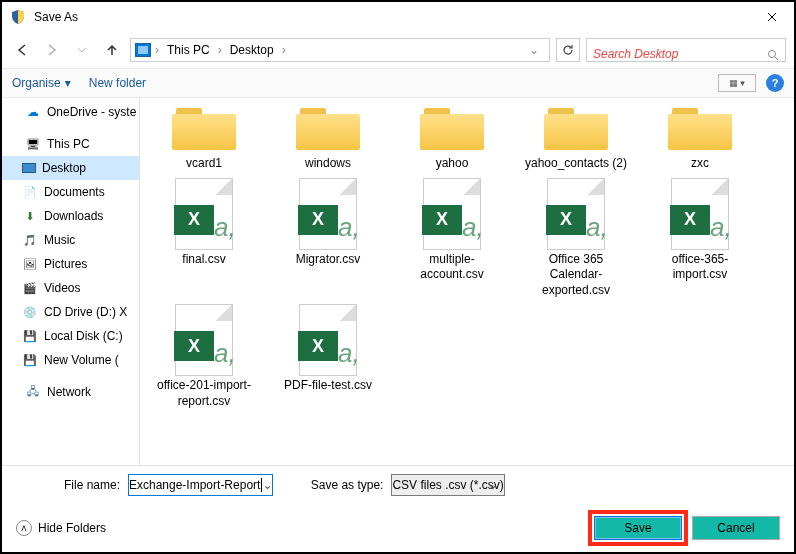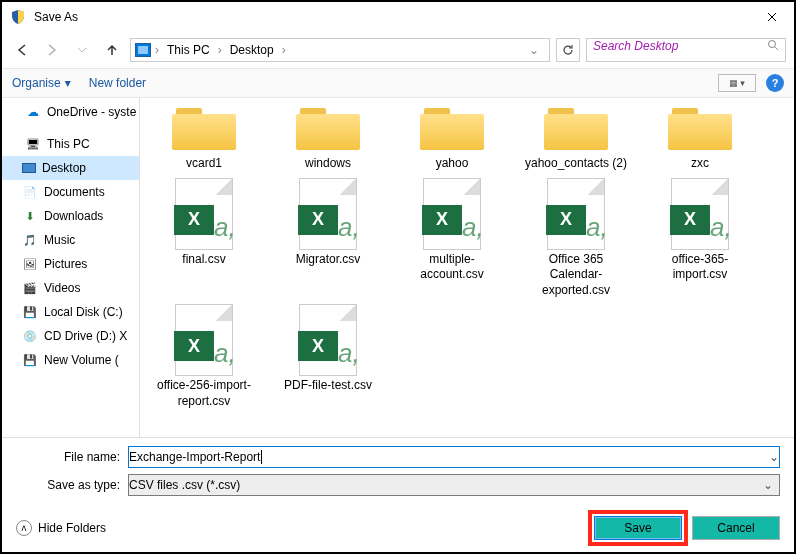--- a/index.html
+++ b/index.html
@@ -12,21 +12,21 @@
 .navbar { height: 36px; display: flex; align-items: center; gap: 6px; padding: 4px 8px; }
 .nav-arrow { width: 24px; height: 24px; display: flex; align-items: center; justify-content: center; color: #606060; }
 .nav-arrow.disabled { opacity: 0.4; }
 .path-box { flex: 1; height: 24px; border: 1px solid #ccc; display: flex; align-items: center; padding: 0 4px; gap: 4px; }
 .path-ico { width: 16px; height: 14px; background: #0078d7; border: 1px solid #1a5fa3; position: relative; }
 .path-ico::after { content: ""; position: absolute; inset: 2px; background: #8fc7ff; }
 .path-part { padding: 2px 4px; }
 .path-sep { color: #888; }
 .path-drop { margin-left: auto; padding: 0 6px; color: #888; }
 .refresh { width: 24px; height: 24px; border: 1px solid #ccc; display: flex; align-items: center; justify-content: center; }
-.search-box { width: 200px; height: 24px; border: 1px solid #ccc; display: flex; align-items: flex-start; padding: 0 6px; gap: 6px; color: #a21caf; font-style: italic; }
+.search-box { width: 200px; height: 24px; border: 1px solid #ccc; display: flex; align-items: flex-end; padding: 0 6px; gap: 6px; color: #ef4444; font-style: italic; }
 .toolbar { height: 30px; display: flex; align-items: center; gap: 18px; padding: 2px 10px; border-top: 1px solid #e8e8e8; border-bottom: 1px solid #e8e8e8; background: #fafafa; }
 .tool-btn { display: flex; align-items: center; gap: 4px; color: #1a58a3; }
 .tool-right { margin-left: auto; display: flex; gap: 10px; align-items: center; }
 .view-pill { width: 38px; height: 18px; border: 1px solid #bbb; display: flex; align-items: center; justify-content: center; }
 .view-pill span { font-size: 9px; color: #555; }
 .help-ico { width: 18px; height: 18px; border-radius: 50%; background: #2a80e0; color: #fff; display: flex; align-items: center; justify-content: center; font-weight: bold; font-size: 11px; }
 .body-area { flex: 1; display: flex; overflow: hidden; }
 .sidebar { width: 138px; border-right: 1px solid #e0e0e0; overflow-y: auto; padding: 2px 0 8px; }
 .side-item { height: 24px; display: flex; align-items: center; gap: 6px; padding: 0 6px 0 20px; cursor: default; white-space: nowrap; overflow: hidden; }
 .side-item.root { padding-left: 23px; }
@@ -48,21 +48,21 @@
 .grid { display: flex; flex-wrap: wrap; gap: 6px 16px; align-content: flex-start; }
 .item { width: 108px; display: flex; flex-direction: column; align-items: center; text-align: center; cursor: default; }
 .lbl { margin-top: 2px; line-height: 1.3; word-break: break-word; }
 .folder { width: 68px; height: 48px; position: relative; margin-bottom: 2px; }
 .folder::before { content: ""; position: absolute; top: 4px; left: 6px; width: 26px; height: 10px; background: #f0c24b; border-radius: 2px 2px 0 0; }
 .folder::after { content: ""; position: absolute; top: 10px; left: 2px; right: 2px; bottom: 2px; background: linear-gradient(#ffe08a, #f5c443); border-radius: 2px; }
 .csv { width: 58px; height: 72px; background: #fff; border: 1px solid #ccc; position: relative; }
 .csv::before { content: ""; position: absolute; top: 0; right: 0; width: 16px; height: 16px; background: linear-gradient(135deg, transparent 48%, #ddd 50%); }
 .csv-badge { position: absolute; left: -2px; top: 26px; width: 40px; height: 30px; background: #1d6f42; display: flex; align-items: center; justify-content: center; color: #fff; font-weight: bold; font-size: 18px; }
 .csv-suffix { position: absolute; left: 38px; bottom: 6px; color: #6aa57b; font-size: 26px; font-style: italic; }
-.bottom { border-top: 1px solid #e0e0e0; padding: 8px 14px 10px; display: flex; flex-direction: column; gap: 6px; }
+.bottom { border-top: 1px solid #e0e0e0; padding: 8px 14px 10px; display: flex; flex-direction: row; gap: 6px; }
 .row { display: flex; align-items: center; gap: 8px; }
 .row label { width: 104px; text-align: right; }
 .combo, .text-in { flex: 1; height: 22px; border: 1px solid #7a7a7a; padding: 2px 0; display: flex; align-items: center; background: #fff; position: relative; }
 .text-in { border: 1px solid #0078d7; }
 .combo::after { content: "⌄"; position: absolute; right: 6px; color: #555; }
 .combo { background: #eeeeee; }
 .footer { display: flex; align-items: center; padding: 10px 14px 12px; gap: 10px; }
 .hide-folders { display: flex; align-items: center; gap: 6px; }
 .hf-ico { width: 16px; height: 16px; border: 1px solid #888; border-radius: 50%; display: flex; align-items: center; justify-content: center; font-size: 10px; }
 .btns { margin-left: auto; display: flex; gap: 10px; }
@@ -180,32 +180,36 @@
         </div>
       <div class="side-item">
           <span class="ico ico-pic"></span>
           <span>Pictures</span>
         </div>
       <div class="side-item">
           <span class="ico ico-vid"></span>
           <span>Videos</span>
         </div>
       <div class="side-item">
+          <span class="ico ico-cd"></span>
+          <span>CD Drive (D:) X</span>
+        </div>
+      <div class="side-item">
           <span class="ico ico-disk"></span>
           <span>Local Disk (C:)</span>
         </div>
       <div class="side-item">
-          <span class="ico ico-cd"></span>
-          <span>CD Drive (D:) X</span>
-        </div>
-      <div class="side-item">
           <span class="ico ico-disk"></span>
           <span>New Volume (</span>
         </div>
       <div class="side-spacer"></div>
+      <div class="side-item root">
+          <span class="ico ico-net"></span>
+          <span>Network</span>
+        </div>
     </div>
 
     <div class="content">
       <div class="grid" id="grid">
           <div class="item">
             <div class="folder"></div>
             <div class="lbl">vcard1</div>
           </div>
           <div class="item">
             <div class="folder"></div>
@@ -256,21 +260,21 @@
               <div class="csv-badge">X</div>
               <div class="csv-suffix">a,</div>
             </div>
             <div class="lbl">office-365-import.csv</div>
           </div>
           <div class="item">
             <div class="csv">
               <div class="csv-badge">X</div>
               <div class="csv-suffix">a,</div>
             </div>
-            <div class="lbl">office-256-import-report.csv</div>
+            <div class="lbl">office-201-import-report.csv</div>
           </div>
           <div class="item">
             <div class="csv">
               <div class="csv-badge">X</div>
               <div class="csv-suffix">a,</div>
             </div>
             <div class="lbl">PDF-file-test.csv</div>
           </div>
         </div>
     </div>

